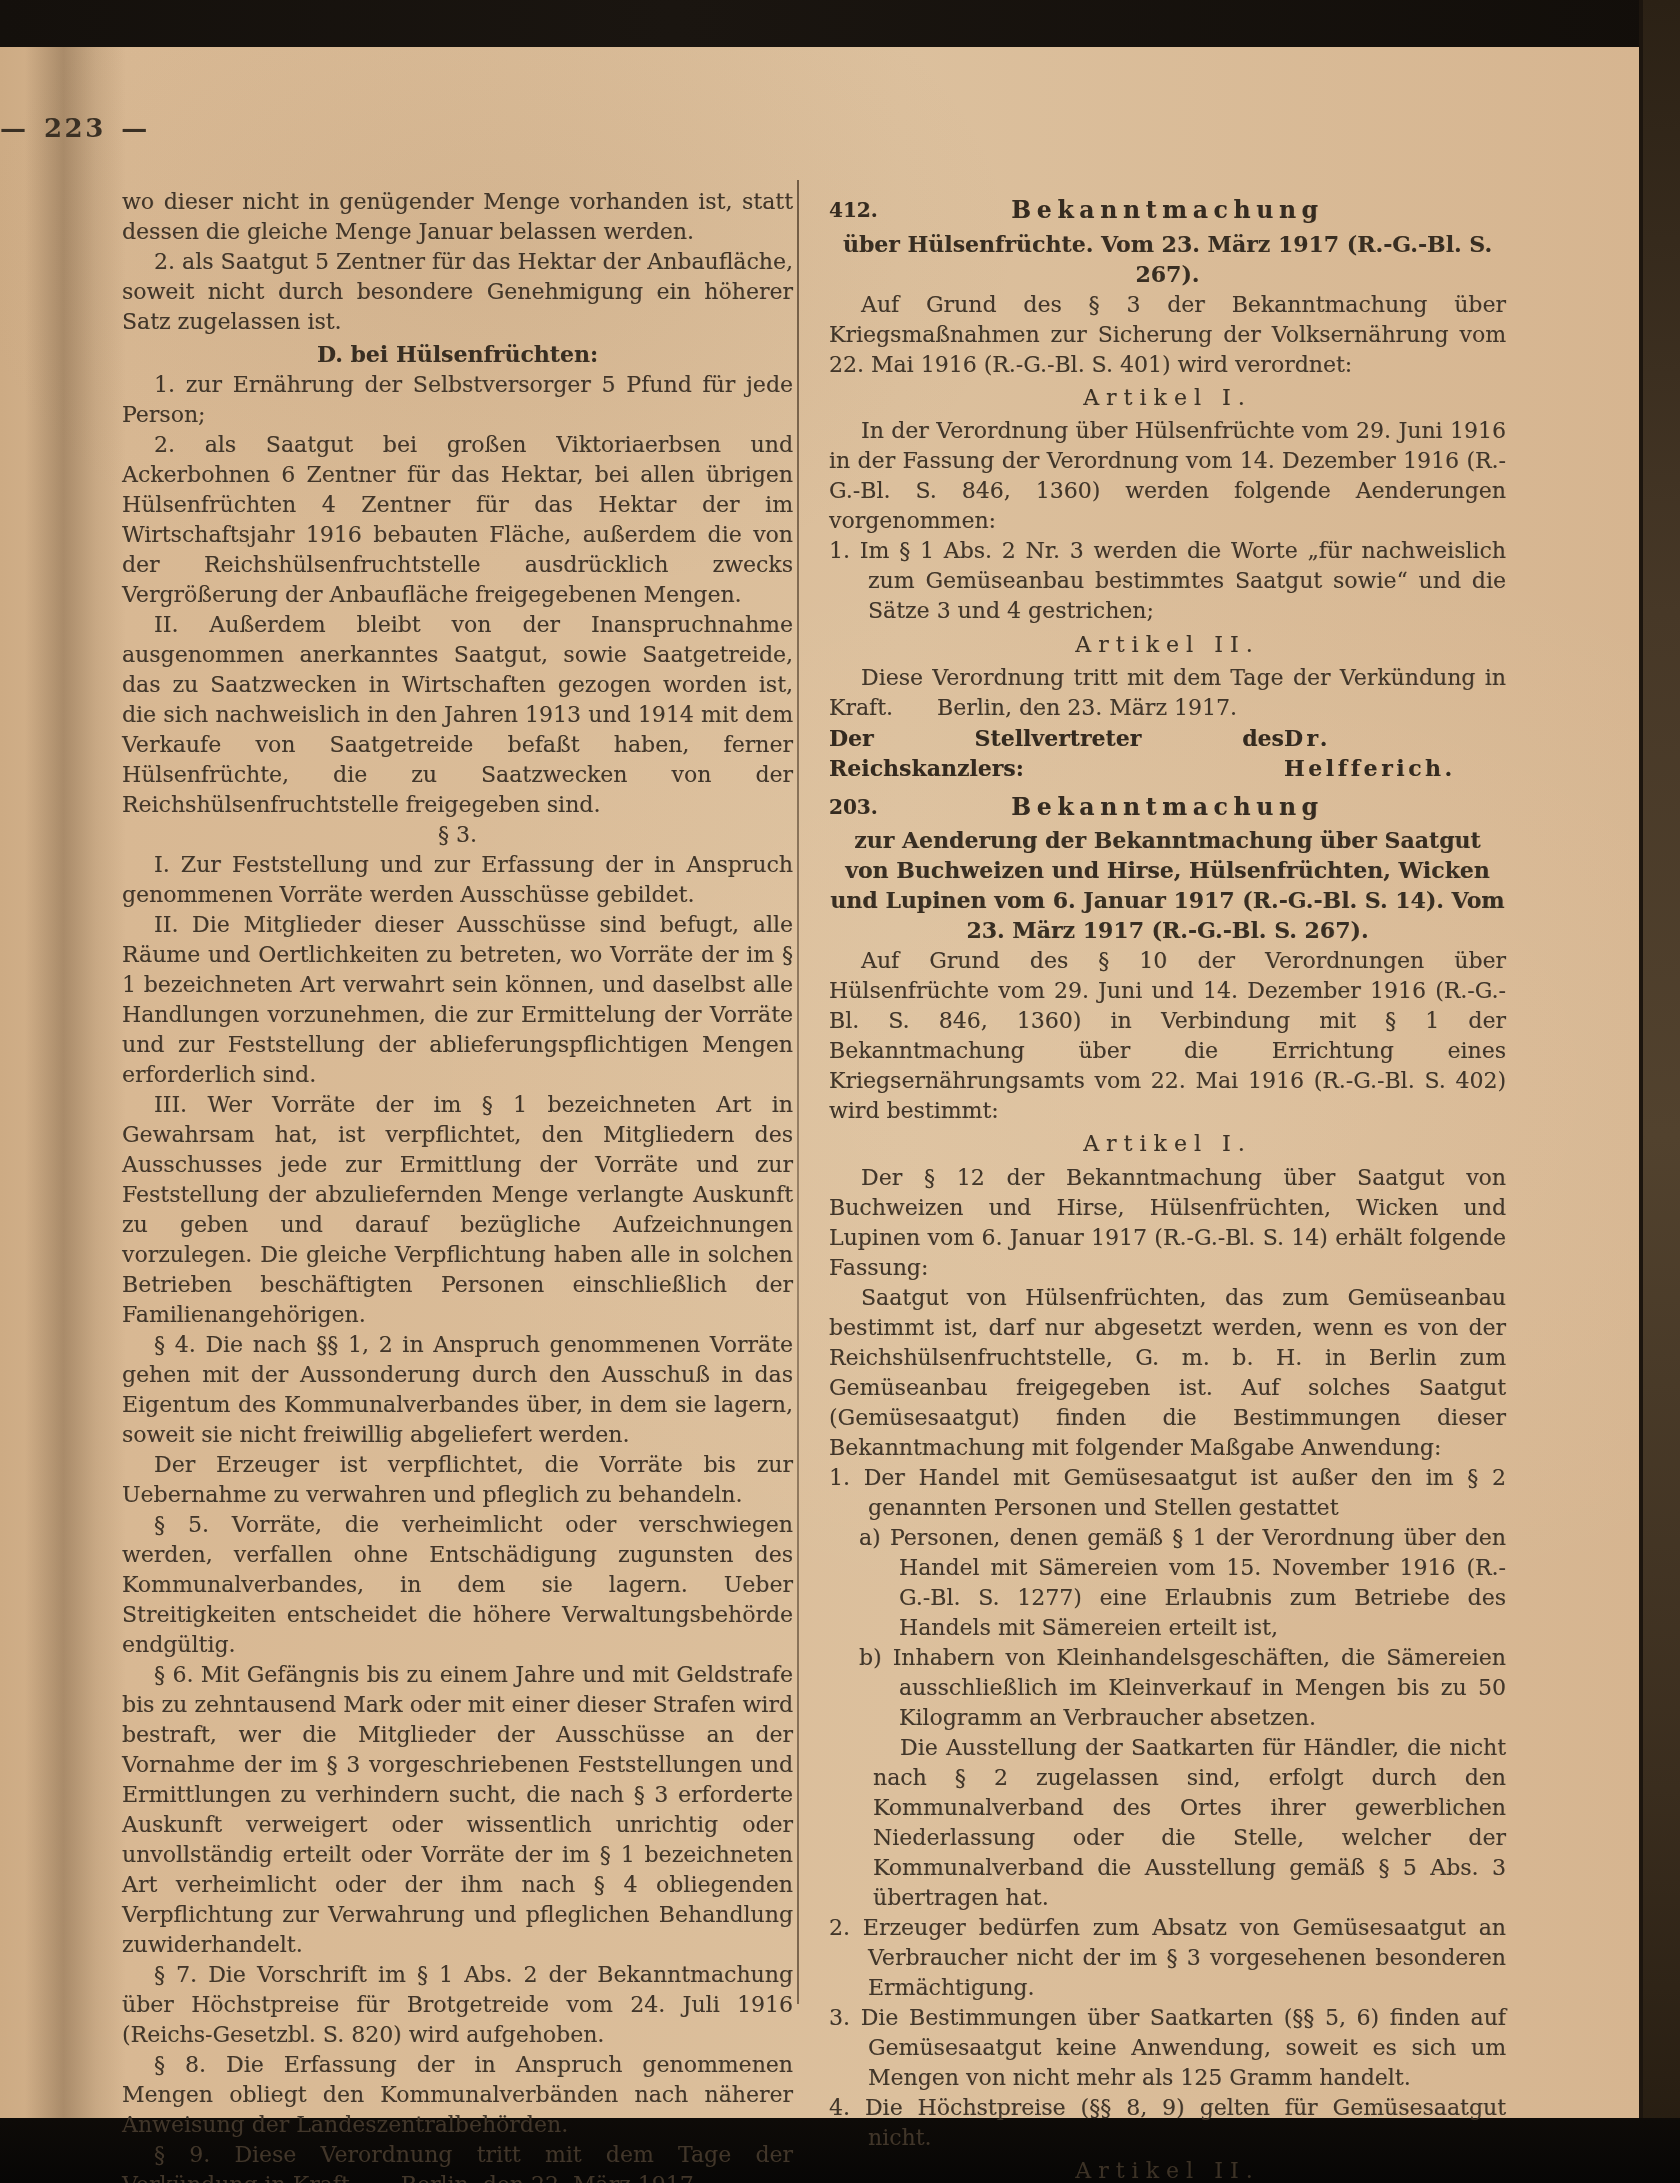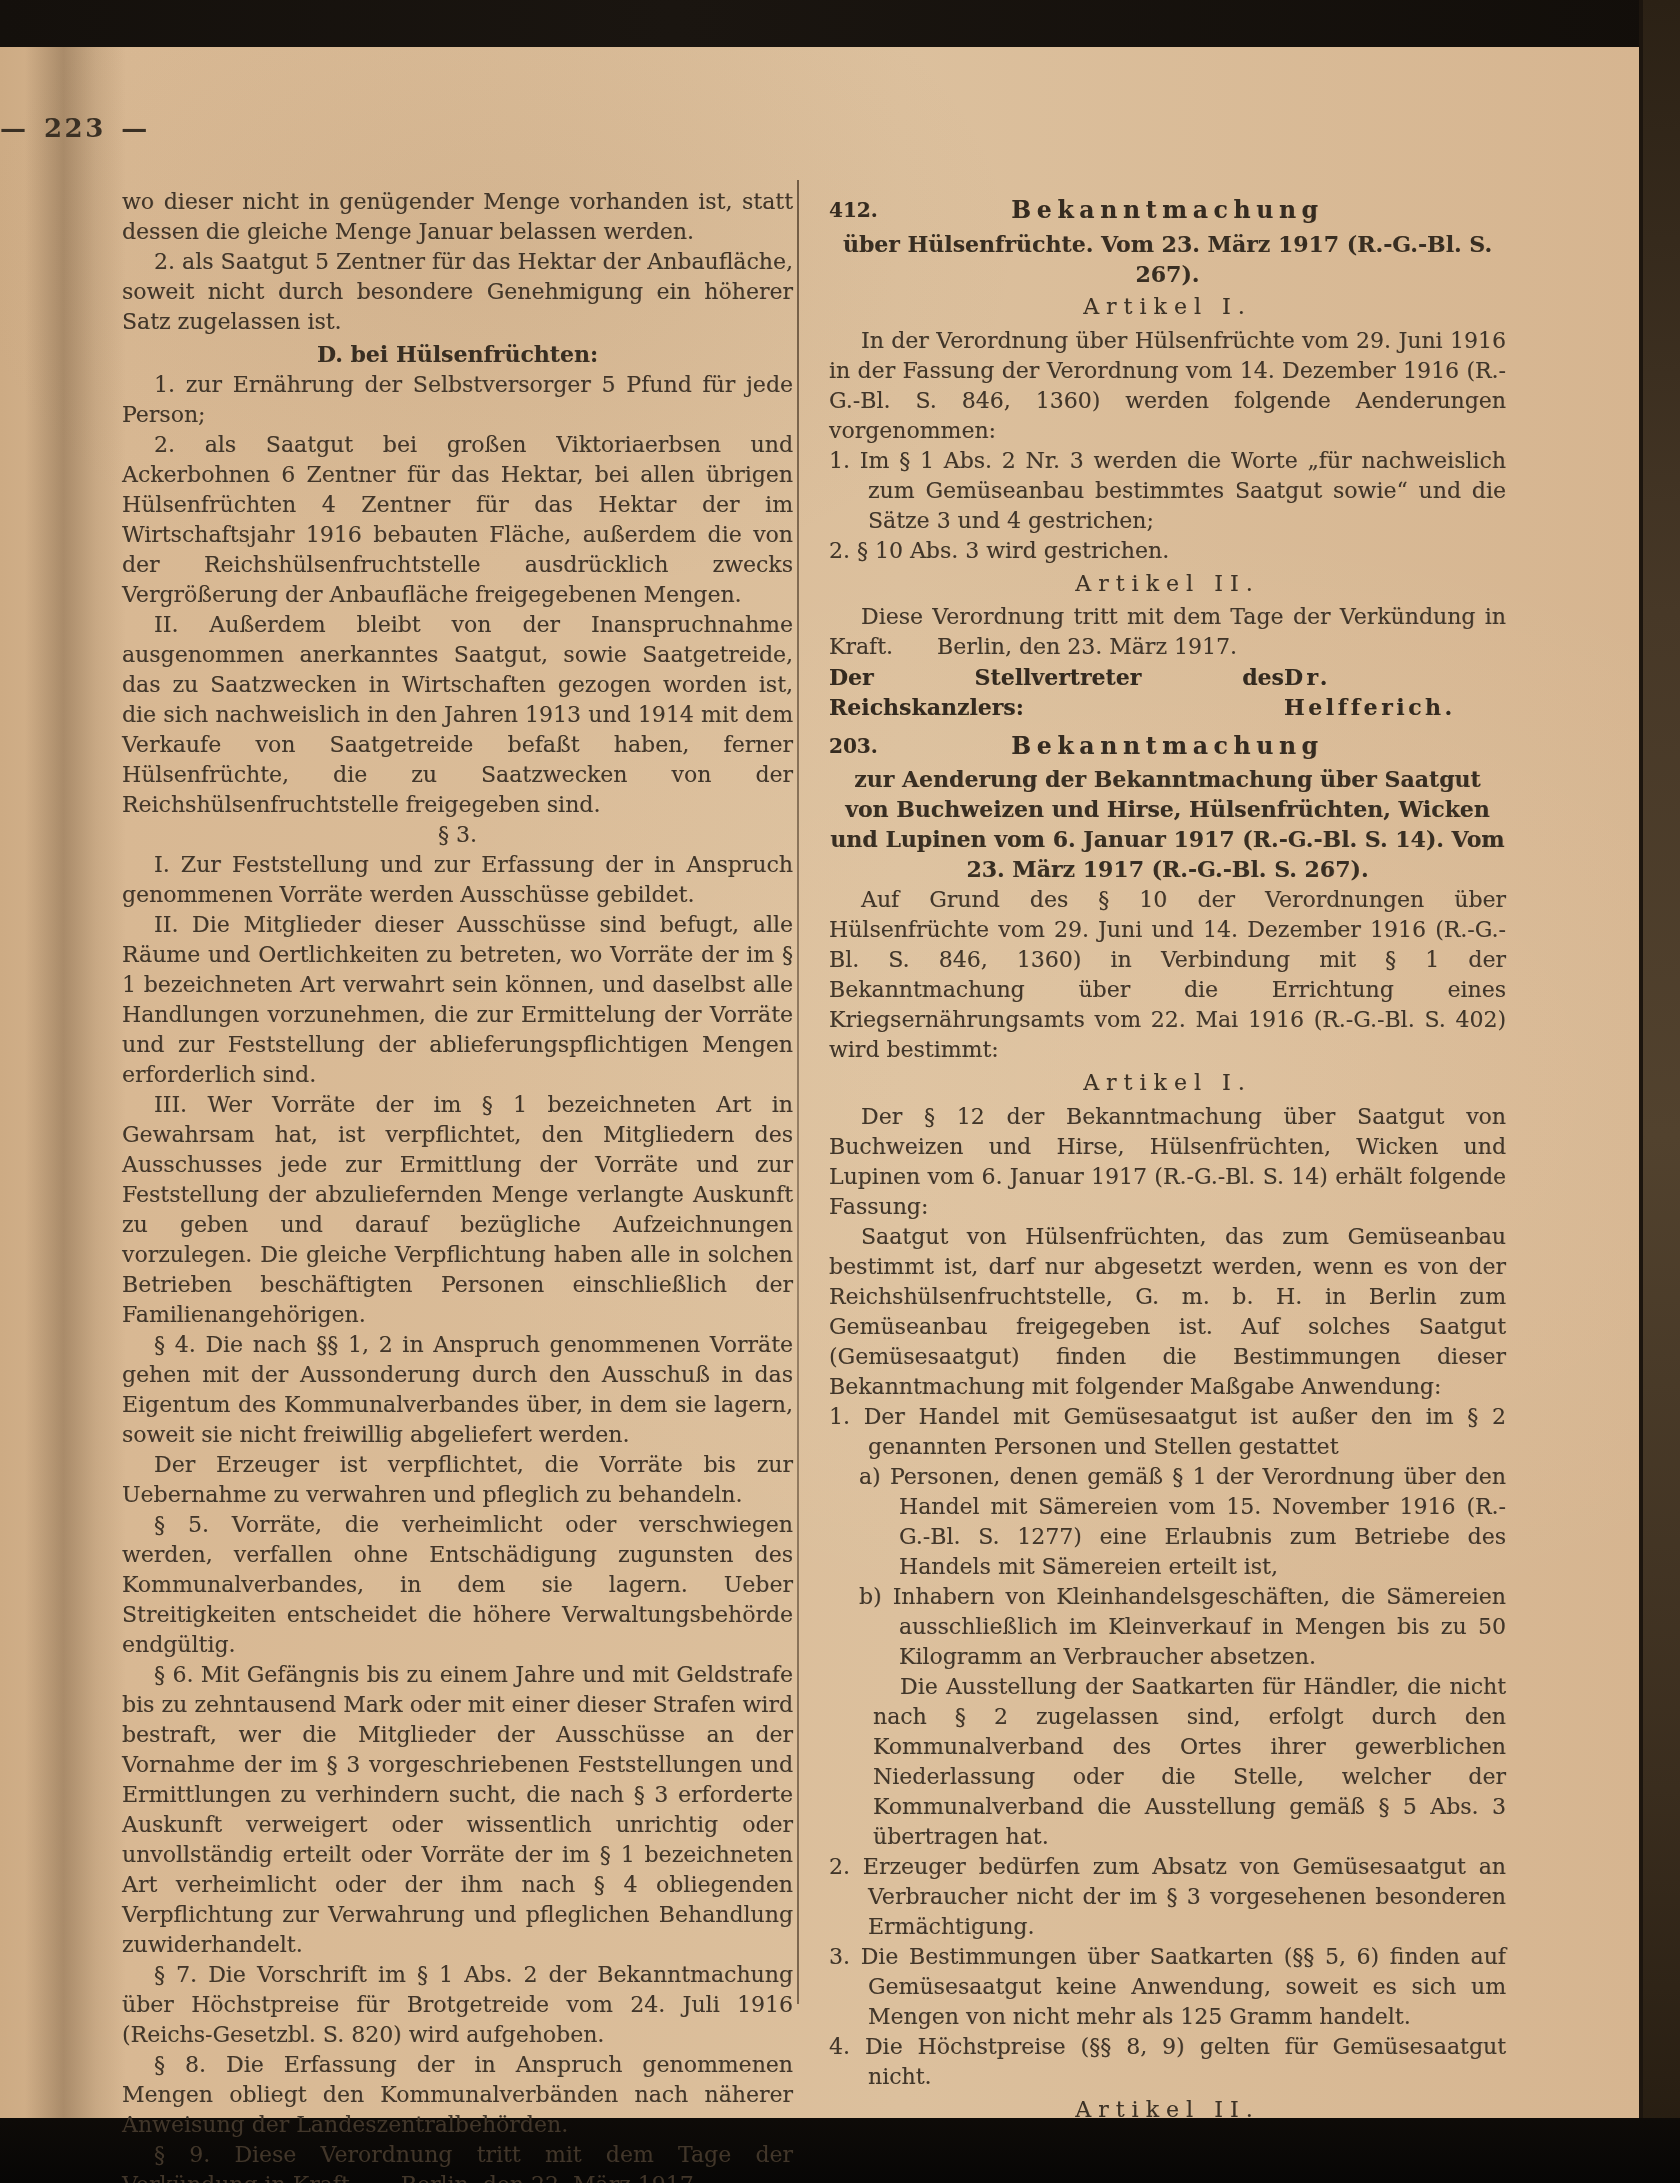--- a/index.html
+++ b/index.html
@@ -88,24 +88,24 @@
         <div class="blk p">§ 5.  Vorräte, die verheimlicht oder verschwiegen werden, verfallen ohne Entschädigung zugunsten des Kommunalverbandes, in dem sie lagern.  Ueber Streitigkeiten entscheidet die höhere Verwaltungsbehörde endgültig.</div>
         <div class="blk p">§ 6.  Mit Gefängnis bis zu einem Jahre und mit Geldstrafe bis zu zehntausend Mark oder mit einer dieser Strafen wird bestraft, wer die Mitglieder der Ausschüsse an der Vornahme der im § 3 vorgeschriebenen Feststellungen und Ermittlungen zu verhindern sucht, die nach § 3 erforderte Auskunft verweigert oder wissentlich unrichtig oder unvollständig erteilt oder Vorräte der im § 1 bezeichneten Art verheimlicht oder der ihm nach § 4 obliegenden Verpflichtung zur Verwahrung und pfleglichen Behandlung zuwiderhandelt.</div>
         <div class="blk p">§ 7.  Die Vorschrift im § 1 Abs. 2 der Bekanntmachung über Höchstpreise für Brotgetreide vom 24. Juli 1916 (Reichs-Gesetzbl. S. 820) wird aufgehoben.</div>
         <div class="blk p">§ 8.  Die Erfassung der in Anspruch genommenen Mengen obliegt den Kommunalverbänden nach näherer Anweisung der Landeszentralbehörden.</div>
         <div class="blk p">§ 9.  Diese Verordnung tritt mit dem Tage der Verkündung in Kraft.  Berlin, den 22. März 1917.</div>
       </div>
 
     <div class="col col-right">
         <div class="blk numbered-heading"><span class="blk-num">412.</span><span>Bekanntmachung</span></div>
         <div class="blk subtitle">über Hülsenfrüchte. Vom 23. März 1917 (R.-G.-Bl. S. 267).</div>
+        <div class="blk p">Auf Grund des § 3 der Bekanntmachung über Kriegsmaßnahmen zur Sicherung der Volksernährung vom 22. Mai 1916 (R.-G.-Bl. S. 401) wird verordnet:</div>
         <div class="blk artikel">Artikel I.</div>
         <div class="blk p">In der Verordnung über Hülsenfrüchte vom 29. Juni 1916 in der Fassung der Verordnung vom 14. Dezember 1916 (R.-G.-Bl. S. 846, 1360) werden folgende Aenderungen vorgenommen:</div>
         <div class="blk item">1. Im § 1 Abs. 2 Nr. 3 werden die Worte „für nachweislich zum Gemüseanbau bestimmtes Saatgut sowie“ und die Sätze 3 und 4 gestrichen;</div>
-        <div class="blk item">2. § 10 Abs. 3 wird gestrichen.</div>
         <div class="blk artikel">Artikel II.</div>
         <div class="blk p">Diese Verordnung tritt mit dem Tage der Verkündung in Kraft.  Berlin, den 23. März 1917.</div>
         <div class="blk sig">
           <span class="sp-left">Der Stellvertreter des Reichskanzlers:</span>
           <span class="sp-right">Dr. Helfferich.</span>
         </div>
         <div class="blk numbered-heading"><span class="blk-num">203.</span><span>Bekanntmachung</span></div>
         <div class="blk subtitle">zur Aenderung der Bekanntmachung über Saatgut von Buchweizen und Hirse, Hülsenfrüchten, Wicken und Lupinen vom 6. Januar 1917 (R.-G.-Bl. S. 14).  Vom 23. März 1917 (R.-G.-Bl. S. 267).</div>
         <div class="blk p">Auf Grund des § 10 der Verordnungen über Hülsenfrüchte vom 29. Juni und 14. Dezember 1916 (R.-G.-Bl. S. 846, 1360) in Verbindung mit § 1 der Bekanntmachung über die Errichtung eines Kriegsernährungsamts vom 22. Mai 1916 (R.-G.-Bl. S. 402) wird bestimmt:</div>
         <div class="blk artikel">Artikel I.</div>

